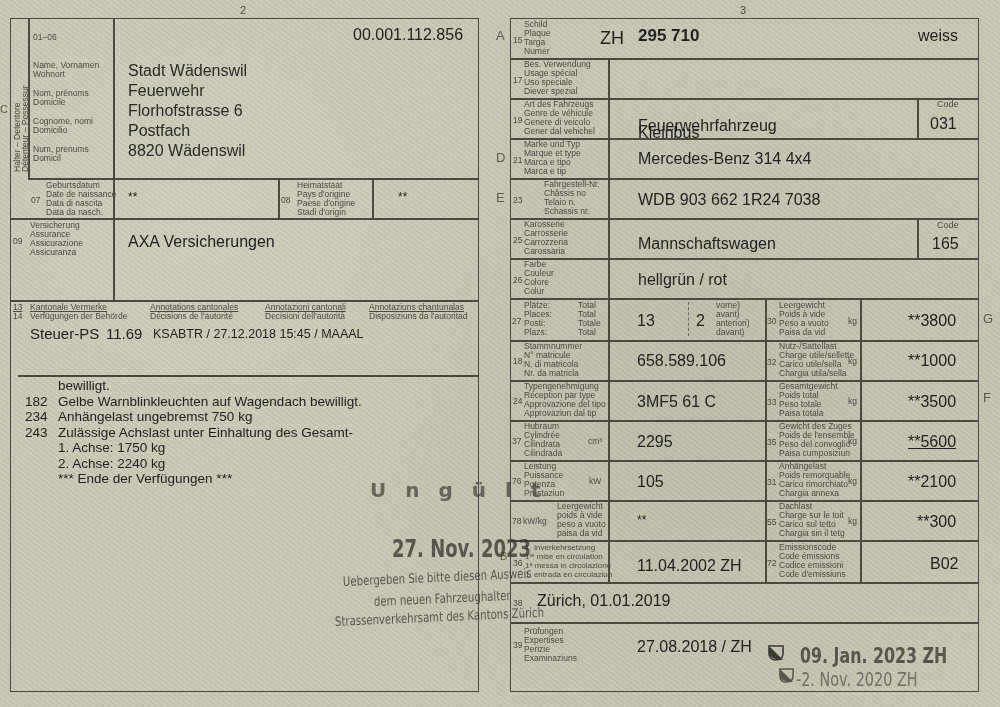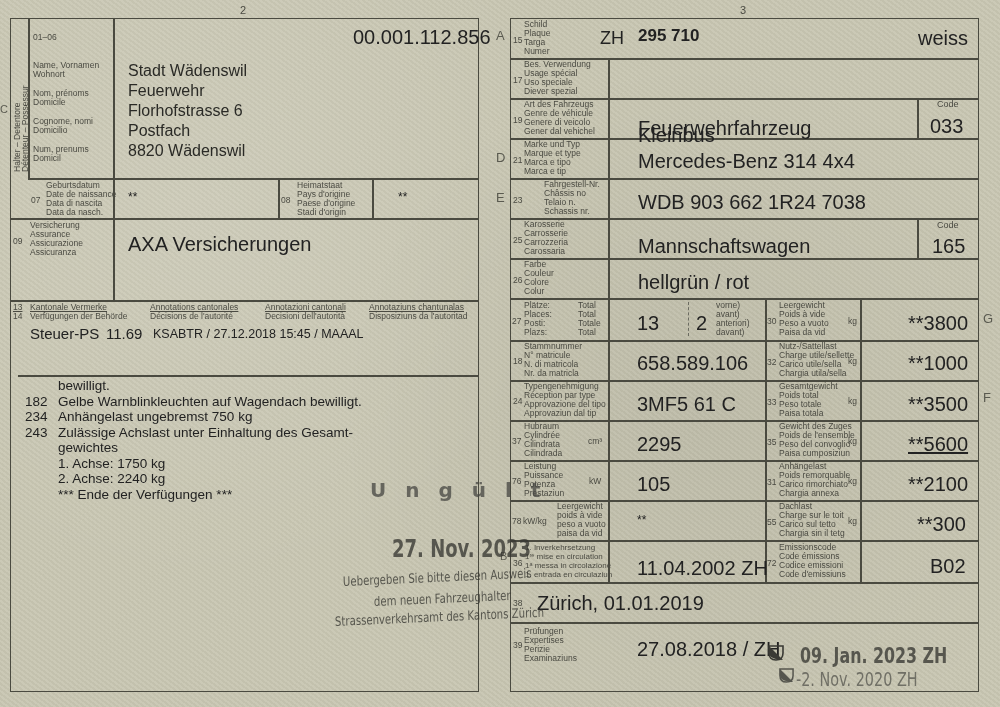--- a/index.html
+++ b/index.html
@@ -14,21 +14,21 @@
       color: #2a2a26;
       position: relative;
     }
     .abs { position: absolute; }
     .line-h { position: absolute; height: 1.5px; background: #4a4a40; }
     .line-v { position: absolute; width: 1.5px; background: #4a4a40; }
     .box { position: absolute; border: 1.5px solid #4a4a40; }
     .lbl { position: absolute; font-size: 8.5px; line-height: 9px; color: #4a4a42; white-space: nowrap; }
     .lbl div { height: 9px; }
     .num { position: absolute; font-size: 8.5px; color: #4a4a42; }
-    .val { position: absolute; font-size: 20px; color: #222; white-space: nowrap; }
+    .val { position: absolute; font-size: 16px; color: #222; white-space: nowrap; }
     .small-code { position: absolute; font-size: 9px; color: #4a4a42; }
     .page-num { position: absolute; font-size: 11px; color: #4a4a42; }
     .side-letter { position: absolute; font-size: 13px; color: #5a5a50; }
     .vtext {
       position: absolute; font-size: 8.5px; color: #4a4a42; white-space: nowrap;
       transform: rotate(-90deg); transform-origin: left top;
     }
     .stamp { position: absolute; color: rgba(55,55,50,0.78); font-family: "DejaVu Sans", sans-serif; white-space: nowrap; }
     .stamp-cond { transform: scaleX(0.72); transform-origin: left center; font-weight: bold; }
     .remarks div { height: 15.5px; line-height: 15.5px; display: flex; }
@@ -131,24 +131,20 @@
   <div>
       <span class="code">234</span>
       <span class="txt">Anhängelast ungebremst 750 kg</span>
     </div>
   <div>
       <span class="code">243</span>
       <span class="txt">Zulässige Achslast unter Einhaltung des Gesamt-</span>
     </div>
   <div>
       <span class="code"></span>
-      <span class="txt">gewichtes</span>
-    </div>
-  <div>
-      <span class="code"></span>
       <span class="txt">1. Achse: 1750 kg</span>
     </div>
   <div>
       <span class="code"></span>
       <span class="txt">2. Achse: 2240 kg</span>
     </div>
   <div>
       <span class="code"></span>
       <span class="txt">*** Ende der Verfügungen ***</span>
     </div>
@@ -209,21 +205,21 @@
 
 <div class="num" style="left:513px;top:115px;">19</div>
 <div class="lbl" style="left:524px;top:100px;">
   <div>Art des Fahrzeugs</div>
     <div>Genre de véhicule</div>
     <div>Genere di veicolo</div>
     <div>Gener dal vehichel</div>
 </div>
 <div class="val" style="left:638px;top:124px;text-align:right;">Kleinbus</div>
 <div class="small-code" style="left:937px;top:99px;">Code</div>
-<div class="val" style="left:930px;top:115px;">033</div>
+<div class="val" style="left:930px;top:115px;">031</div>
 
 <div class="num" style="left:513px;top:155px;">21</div>
 <div class="lbl" style="left:524px;top:140px;">
   <div>Marke und Typ</div>
     <div>Marque et type</div>
     <div>Marca e tipo</div>
     <div>Marca e tip</div>
 </div>
 <div class="val" style="left:638px;top:150px;">Mercedes-Benz 314 4x4</div>
 

